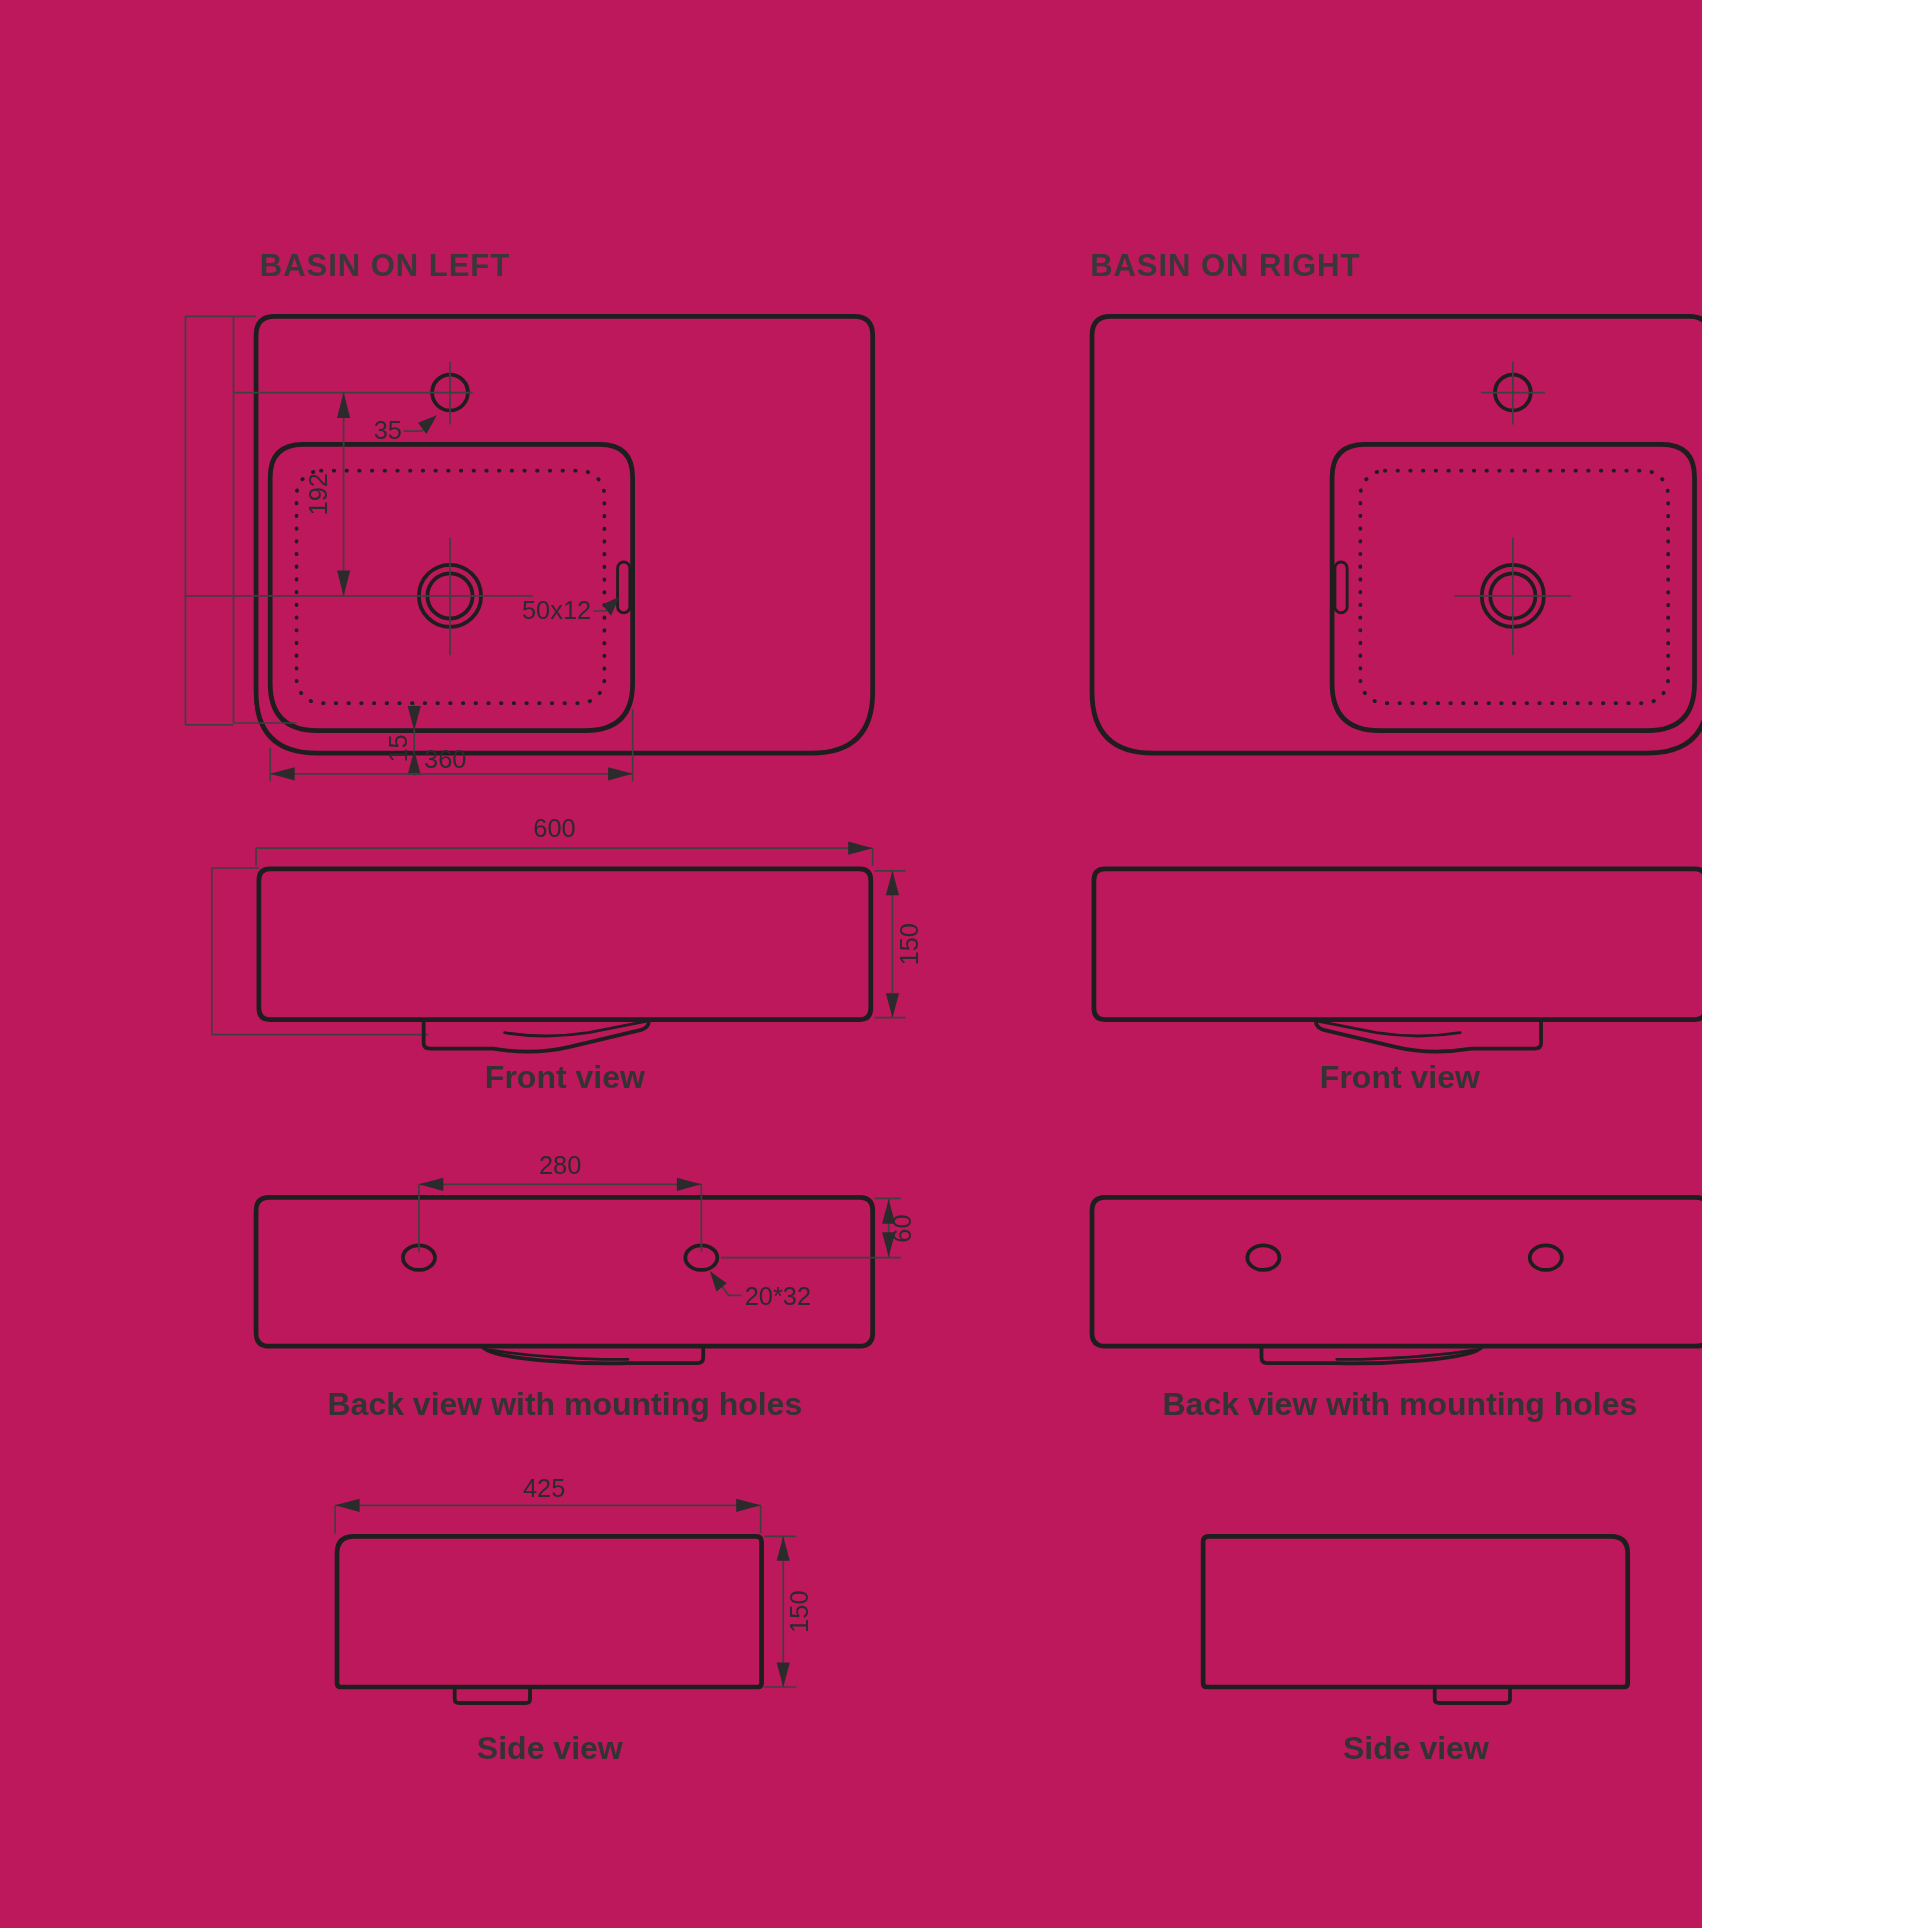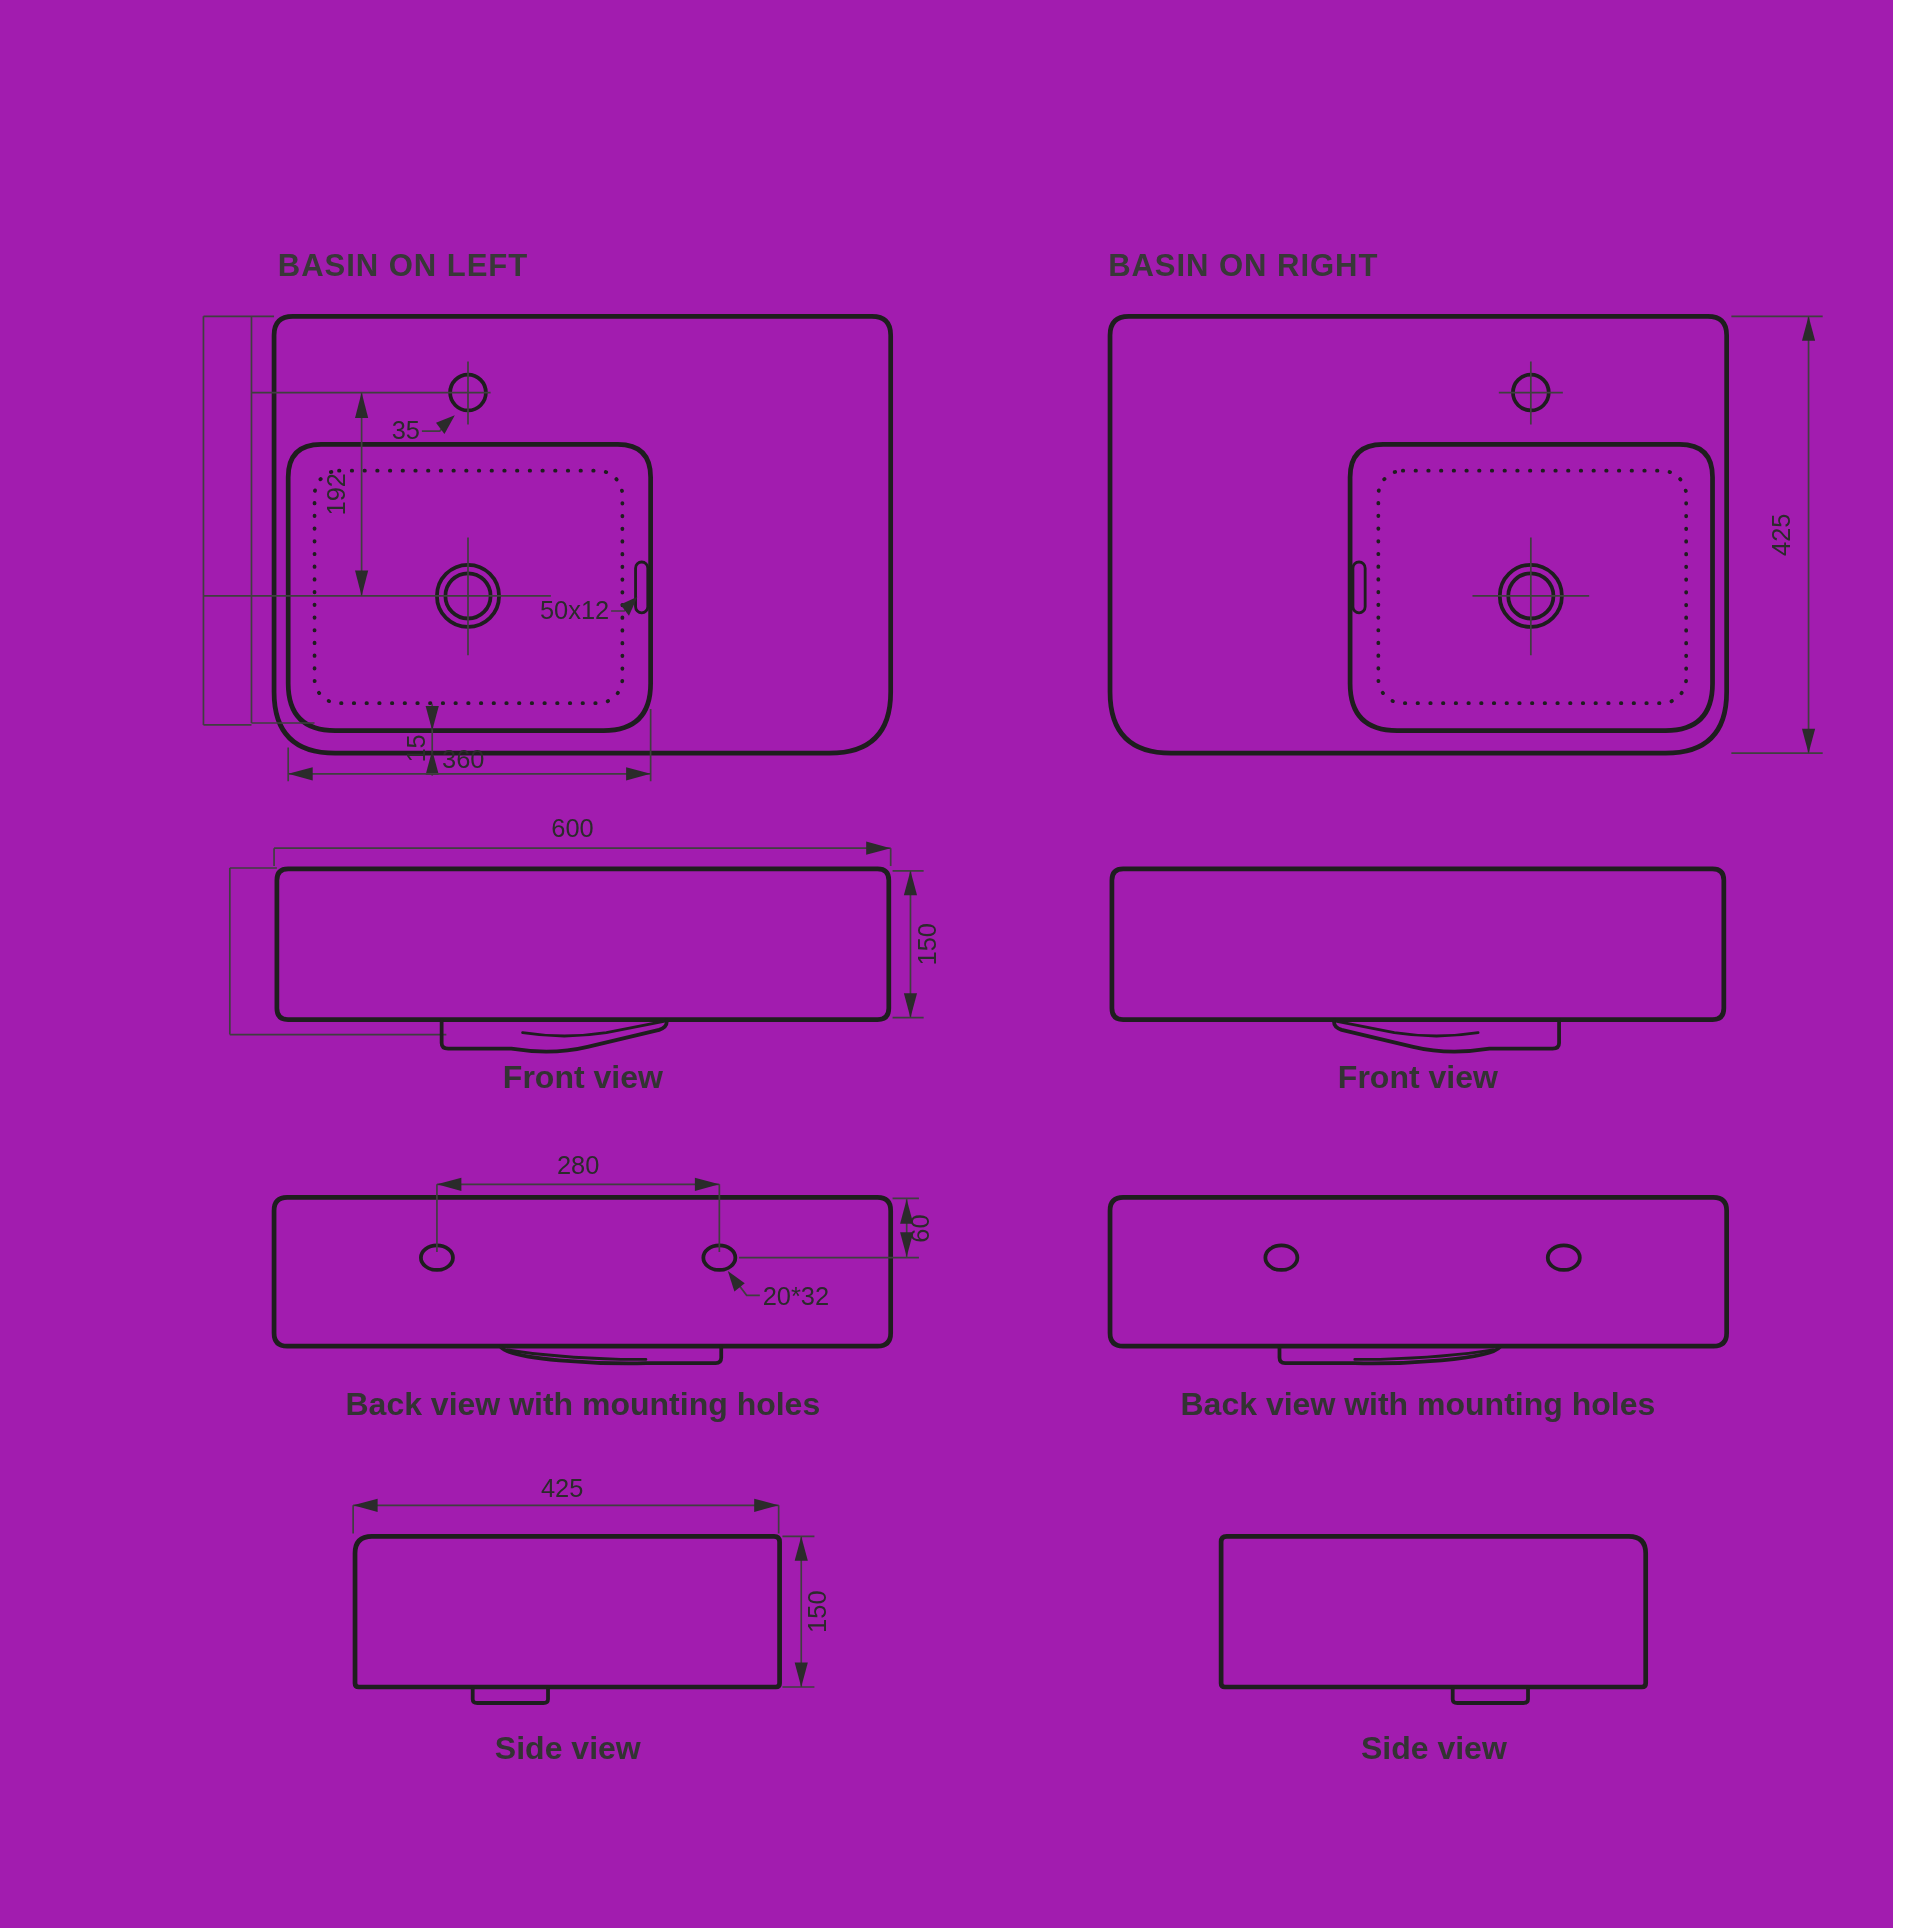--- a/index.html
+++ b/index.html
@@ -1,16 +1,16 @@
 <!DOCTYPE html>
 <html style="font-size:15px"><head>
 <meta charset="utf-8">
 <style>
   html,body{margin:0;padding:0;background:#ffffff;}
-  .canvas{position:relative;width:1875px;height:1928px;background:#a21caf;overflow:hidden;padding-left:18px;}
+  .canvas{position:relative;width:1702px;height:1928px;background:#be185d;overflow:hidden;}
   svg{display:block;}
   .title{font:700 33px "Liberation Sans", sans-serif;letter-spacing:1px;fill:#383838;}
   .viewlabel{font:600 34px "Liberation Sans", sans-serif;fill:#333333;}
   .dim{font:400 27px "Liberation Sans", sans-serif;fill:#2b2b2b;}
   .thick{fill:none;stroke:#1e1e1e;stroke-width:5;stroke-linecap:round;stroke-linejoin:round;}
   .mid{fill:none;stroke:#1e1e1e;stroke-width:4;stroke-linecap:round;stroke-linejoin:round;}
   .thin{fill:none;stroke:#3f3f3f;stroke-width:1.8;stroke-linecap:butt;}
   .dotted{fill:none;stroke:#1e1e1e;stroke-width:4;stroke-dasharray:0.5 13;stroke-linecap:round;}
   .arr{fill:#2b2b2b;stroke:none;}
 </style>

